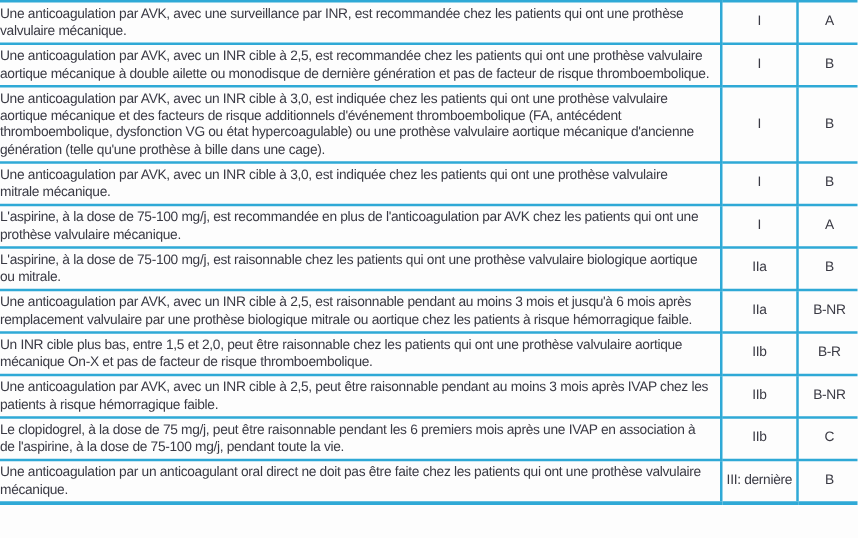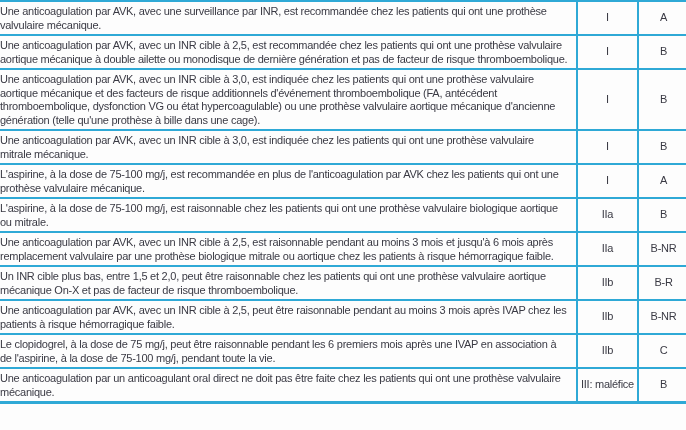--- a/index.html
+++ b/index.html
@@ -109,17 +109,17 @@
   </tr>
 
   <tr>
     <td class="rec">Le clopidogrel, à la dose de 75 mg/j, peut être raisonnable pendant les 6 premiers mois après une IVAP en association à de l'aspirine, à la dose de 75-100 mg/j, pendant toute la vie.</td>
     <td class="cls">IIb</td>
     <td class="lvl">C</td>
   </tr>
 
   <tr>
     <td class="rec">Une anticoagulation par un anticoagulant oral direct ne doit pas être faite chez les patients qui ont une prothèse valvulaire mécanique.</td>
-    <td class="cls">III: maléfice</td>
+    <td class="cls">III: dernière</td>
     <td class="lvl">B</td>
   </tr>
 </tbody>
 </table>
 
 </body></html>

